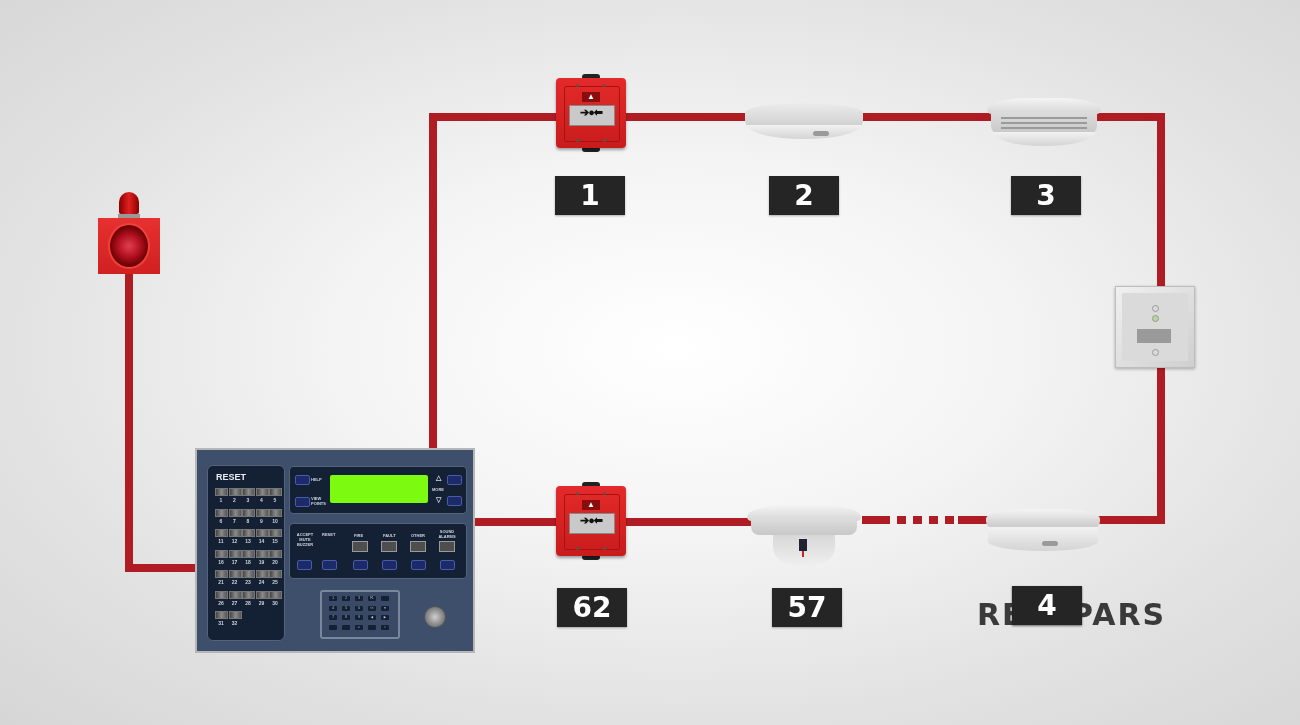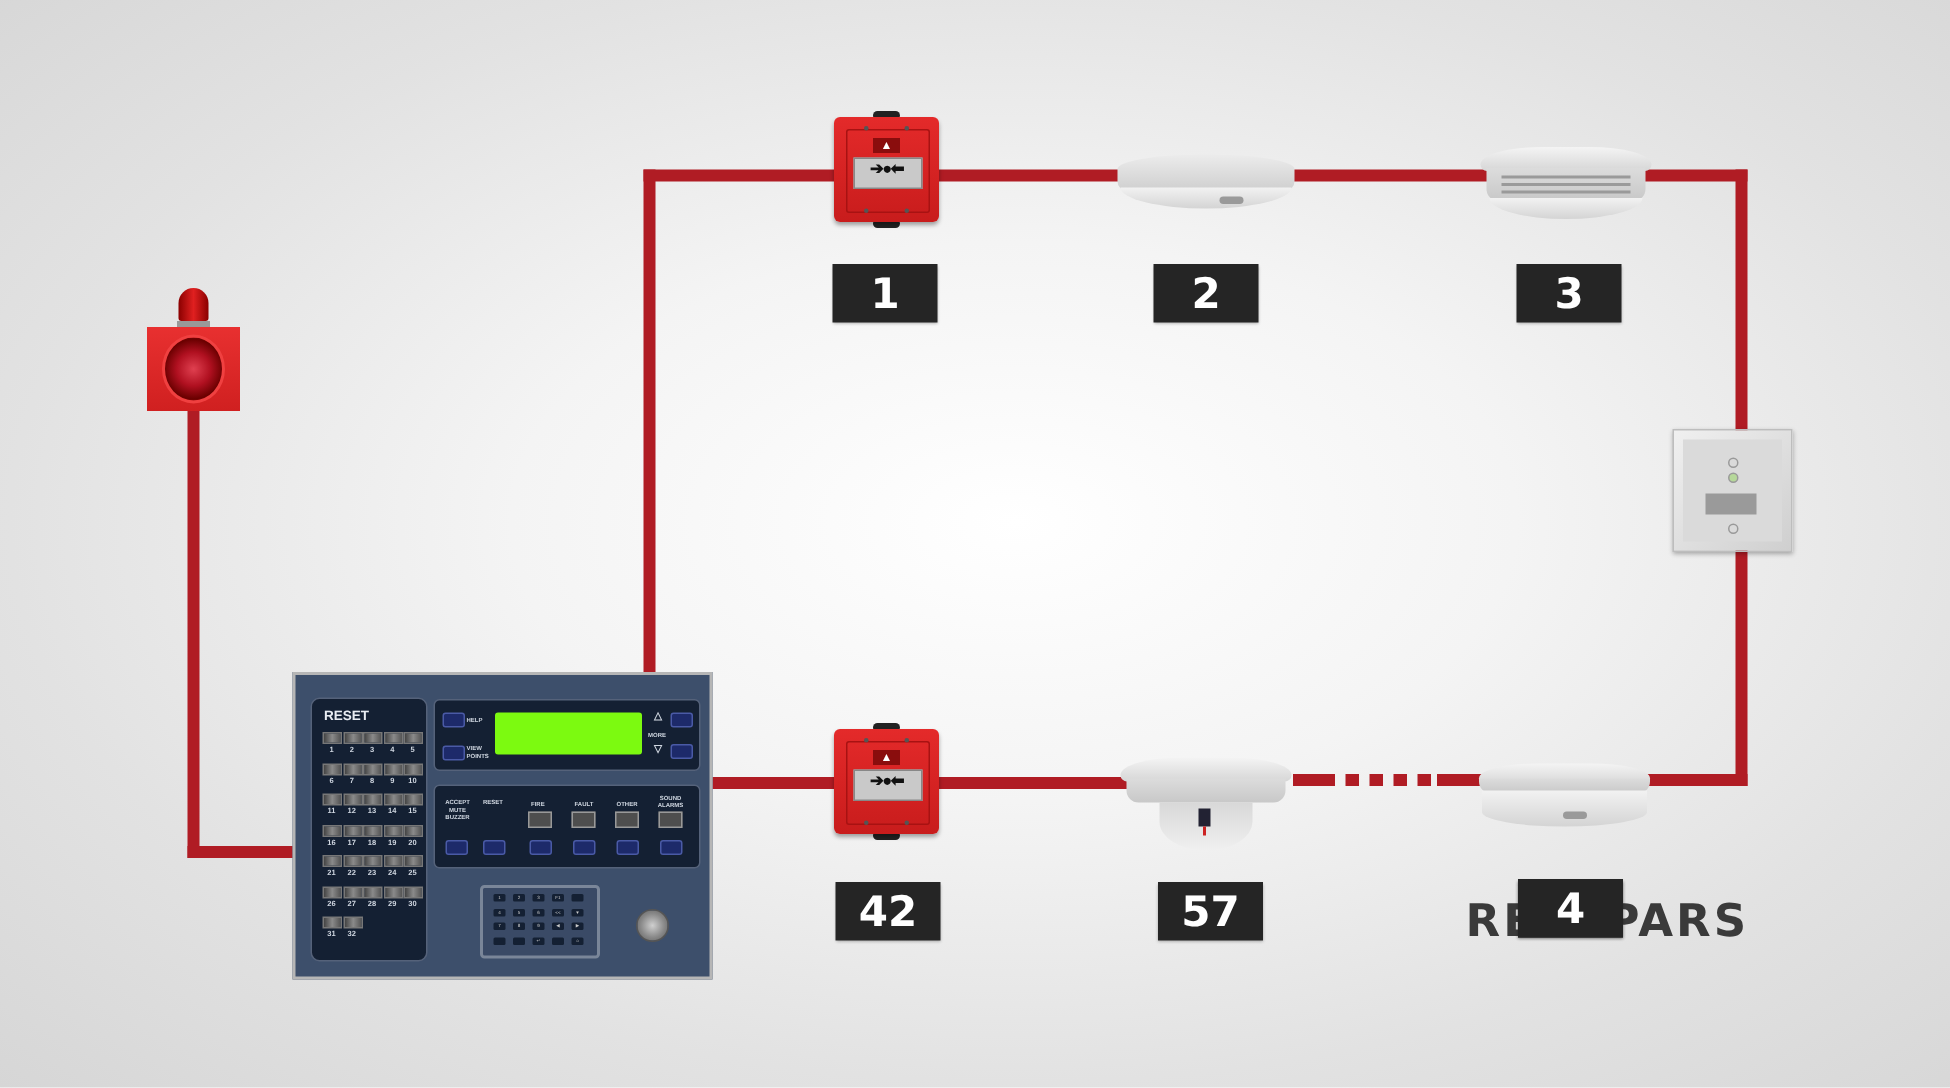--- a/index.html
+++ b/index.html
@@ -143,21 +143,21 @@
   <div class="body"></div>
     <div class="inner"></div>
   <div class="flame">▲</div>
   <div class="glass"></div>
     <div class="glyph">➔●⬅</div>
   <div class="screw" style="left:20px;top:6px;"></div>
     <div class="screw" style="left:47px;top:6px;"></div>
   <div class="screw" style="left:20px;top:61px;"></div>
     <div class="screw" style="left:47px;top:61px;"></div>
 </div>
-<div class="label" style="left:557px;top:588px;width:70px;height:39px;">42</div>
+<div class="label" style="left:557px;top:588px;width:70px;height:39px;">62</div>
 
 <div class="panel">
   <div class="zones">
     <div class="ztitle">RESET</div>
     <div id="zone-grid">
         <div class="zl" style="left: 7px; top: 22px;"></div>
         <div class="zn" style="left: 6px; top: 31px;">1</div>
         <div class="zl" style="left: 20.5px; top: 22px;"></div>
         <div class="zn" style="left: 19.5px; top: 31px;">2</div>
         <div class="zl" style="left: 34px; top: 22px;"></div>

